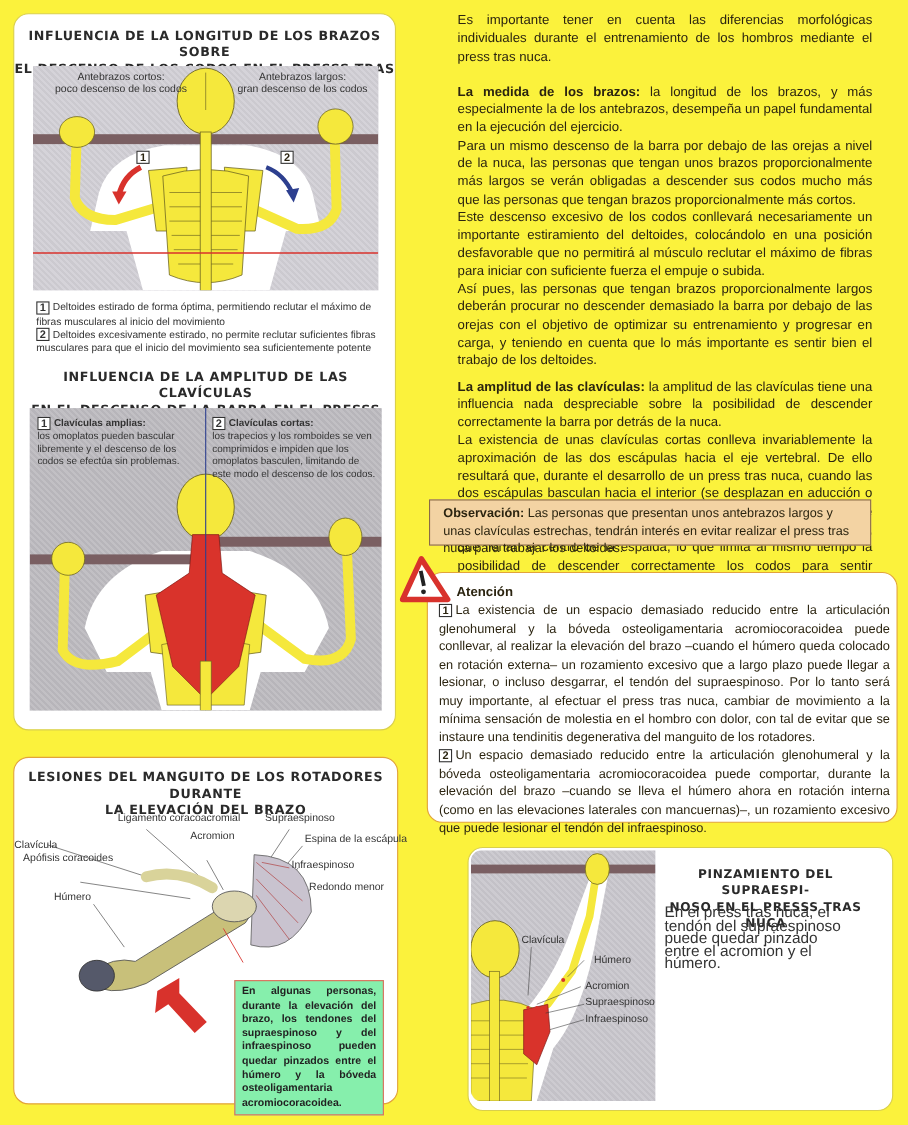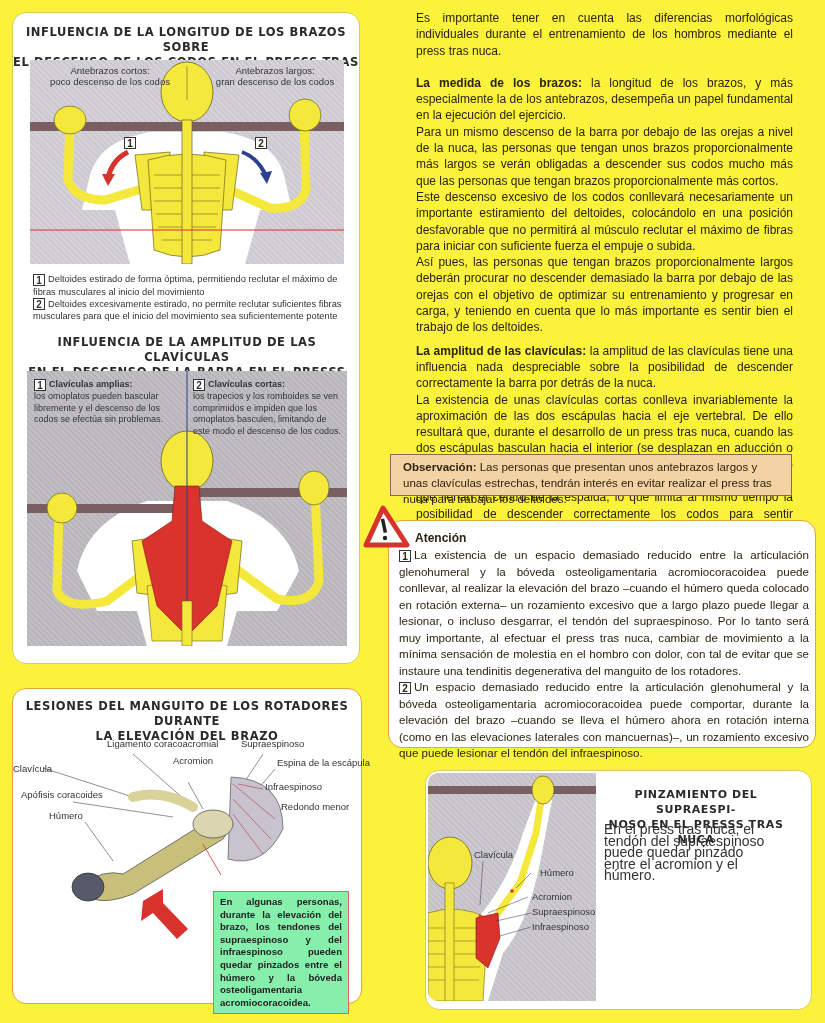--- a/index.html
+++ b/index.html
@@ -171,21 +171,21 @@
     <ellipse cx="200" cy="135" rx="20" ry="14" fill="#dcd6b0" stroke="#555" stroke-width="0.8"></ellipse>
     <polygon points="130,212 150,200 150,214 175,240 164,250 140,224 128,232" fill="#d8322c" transform="rotate(0)"></polygon>
     <line x1="208" y1="186" x2="190" y2="155" stroke="#d8322c" stroke-width="0.8"></line>
   </svg>
   <div class="label" style="left:94px; top:49px;">Ligamento coracoacromial</div>
   <div class="label" style="left:228px; top:49px;">Supraespinoso</div>
   <div class="label" style="left:160px; top:66px;">Acromion</div>
   <div class="label" style="left:240px; top:68px;padding-left:24px;">Espina de la escápula</div>
   <div class="label" style="left:0; top:74px;">Clavícula</div>
   <div class="label" style="left:252px; top:92px;">Infraespinoso</div>
-  <div class="label" style="left:8px; top:100px;text-align:center;">Apófisis coracoides</div>
+  <div class="label" style="left:8px; top:86px;text-align:center;">Apófisis coracoides</div>
   <div class="label" style="left:268px; top:112px;">Redondo menor</div>
   <div class="label" style="left:36px; top:121px;">Húmero</div>
   <div style="position:absolute; left:200px; top:202px; width:136px; border:1px solid #e06a5a; padding:4px 6px; font-size:9.6px; line-height:12.6px; font-weight:bold; color:#222; text-align:justify; background:#86efac;">
     <span>En algunas personas, durante la elevación del brazo, los tendones del supraespinoso y del infraespinoso pueden quedar pinzados entre el húmero y la bóveda osteoligamentaria acromiocoracoidea.</span>
   </div>
 </div>
 
 <div class="body-text" style="position:absolute; left:387px; top:10px; width:406px;">
   <p class="para">Es importante tener en cuenta las diferencias morfológicas individuales durante el entrenamiento de los hombros mediante el press tras nuca.</p>
   <div style="height:16px;"></div>

